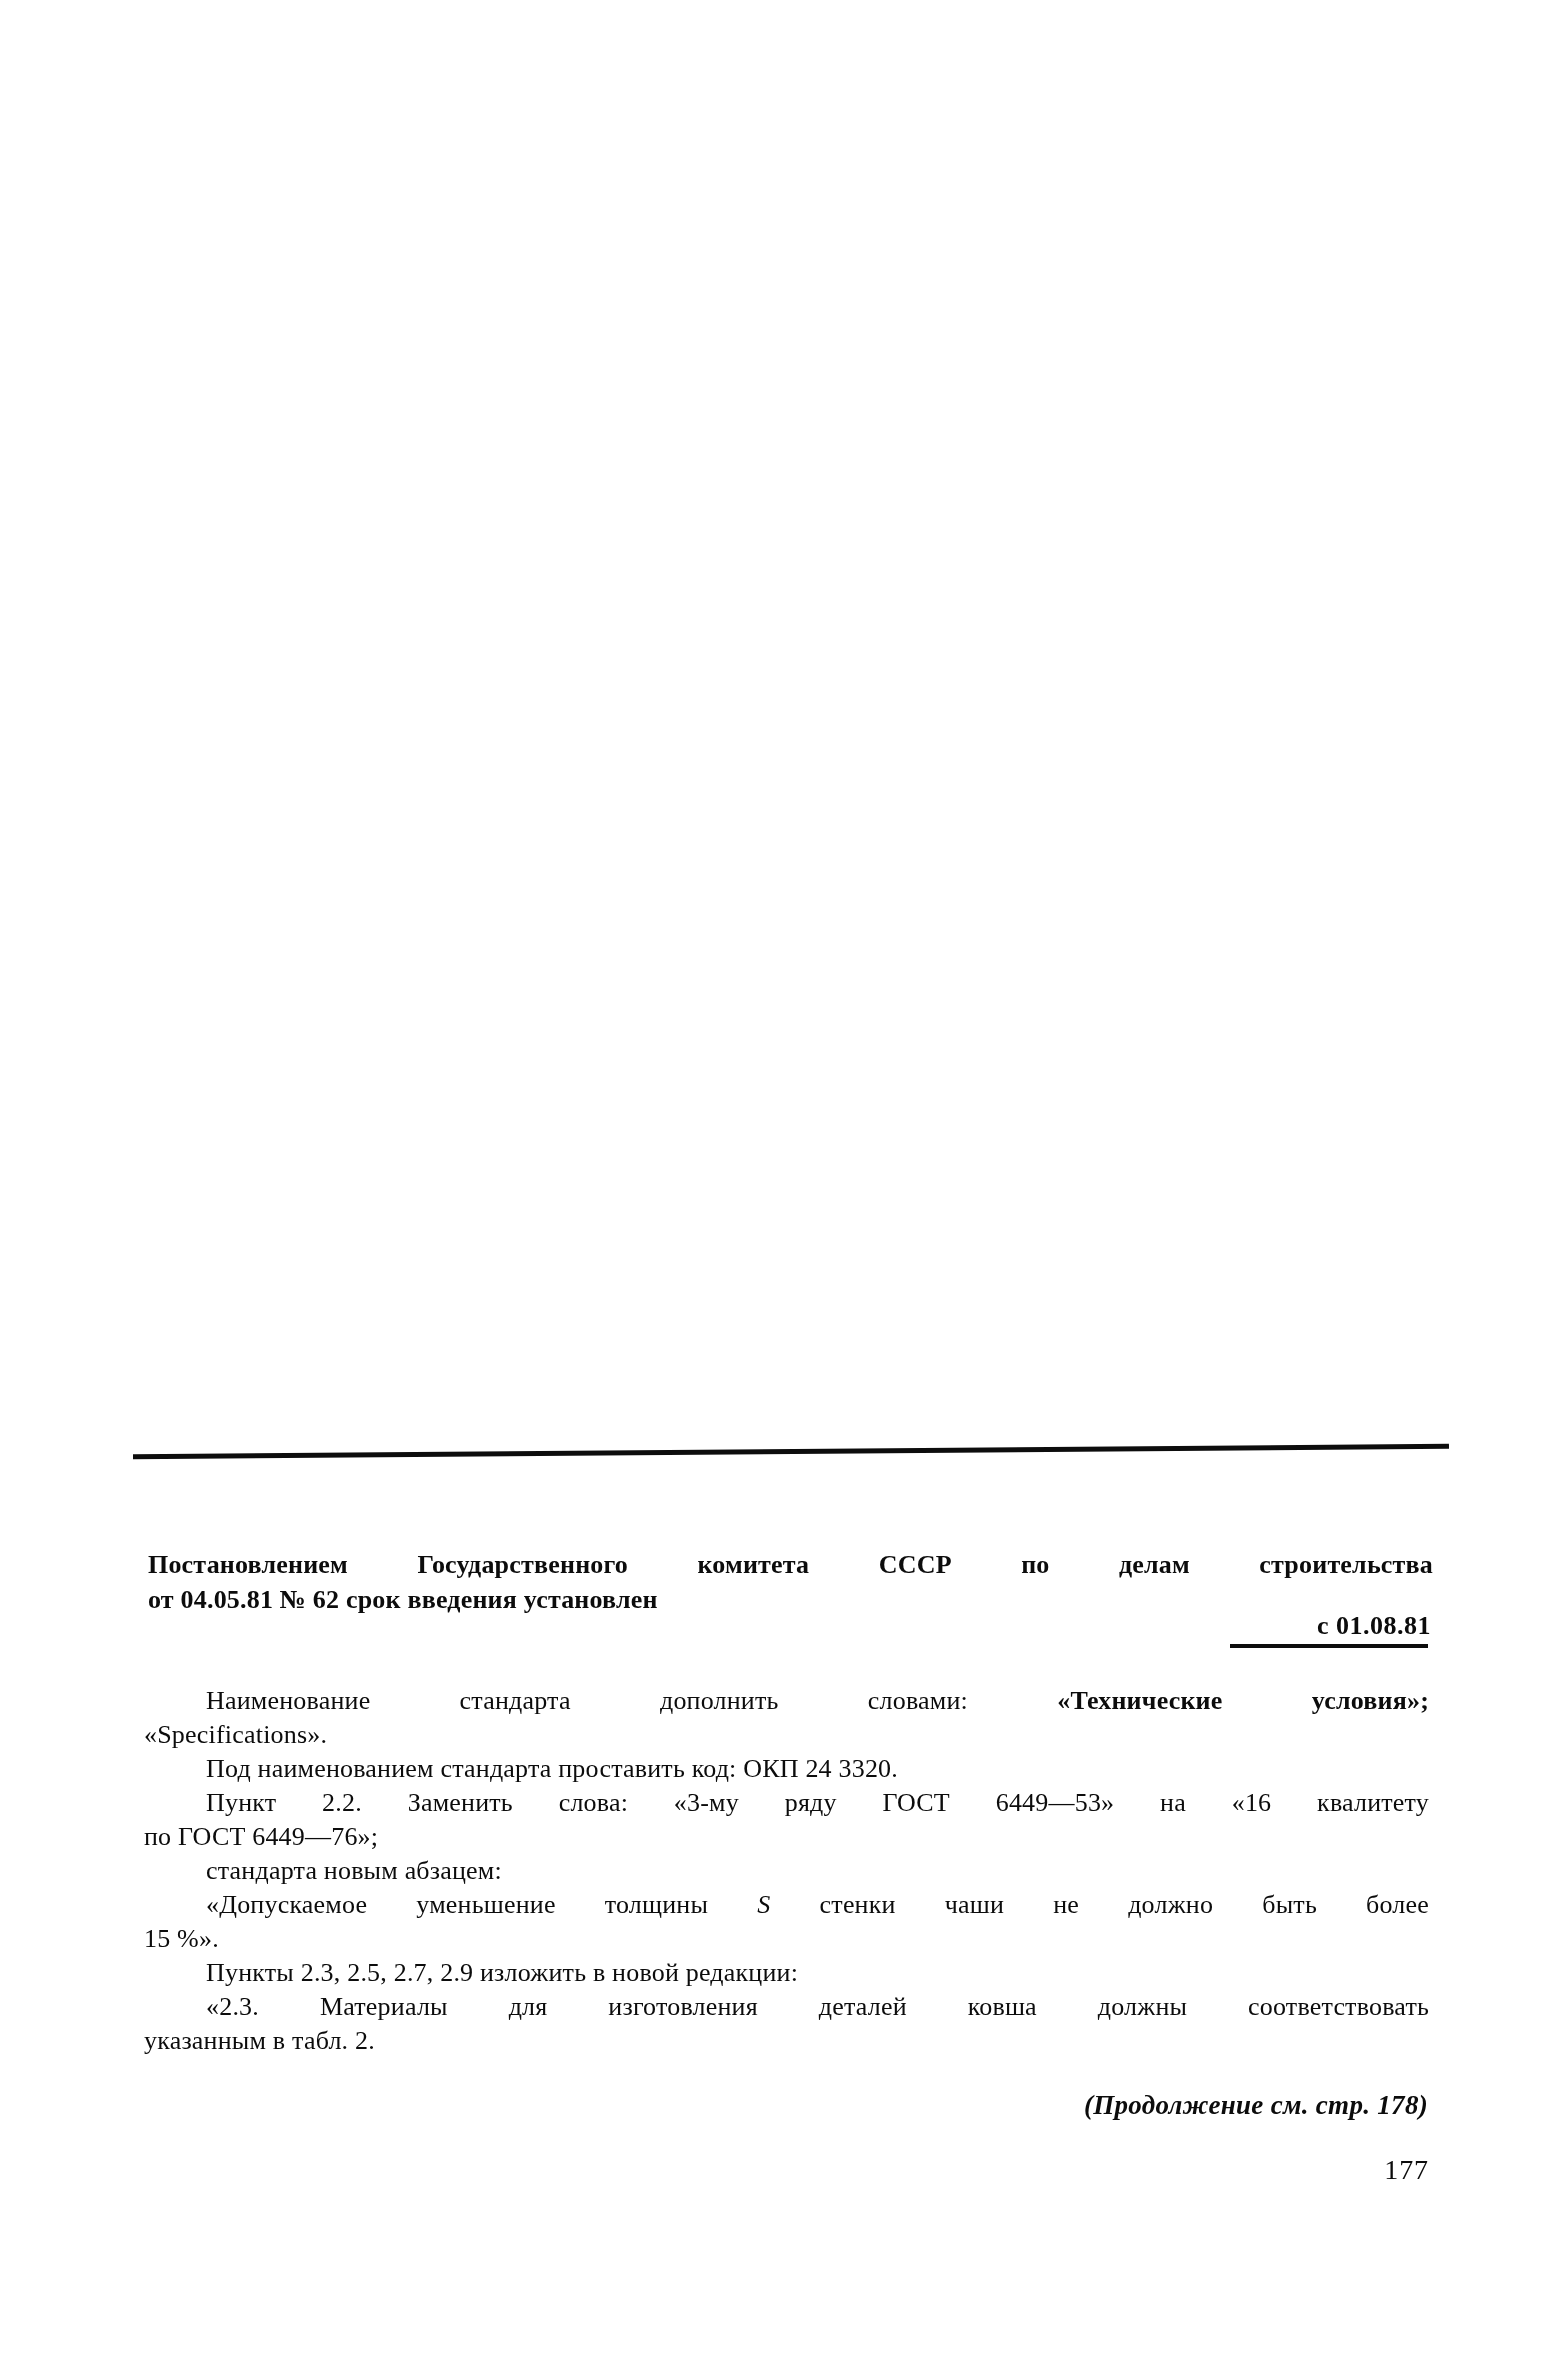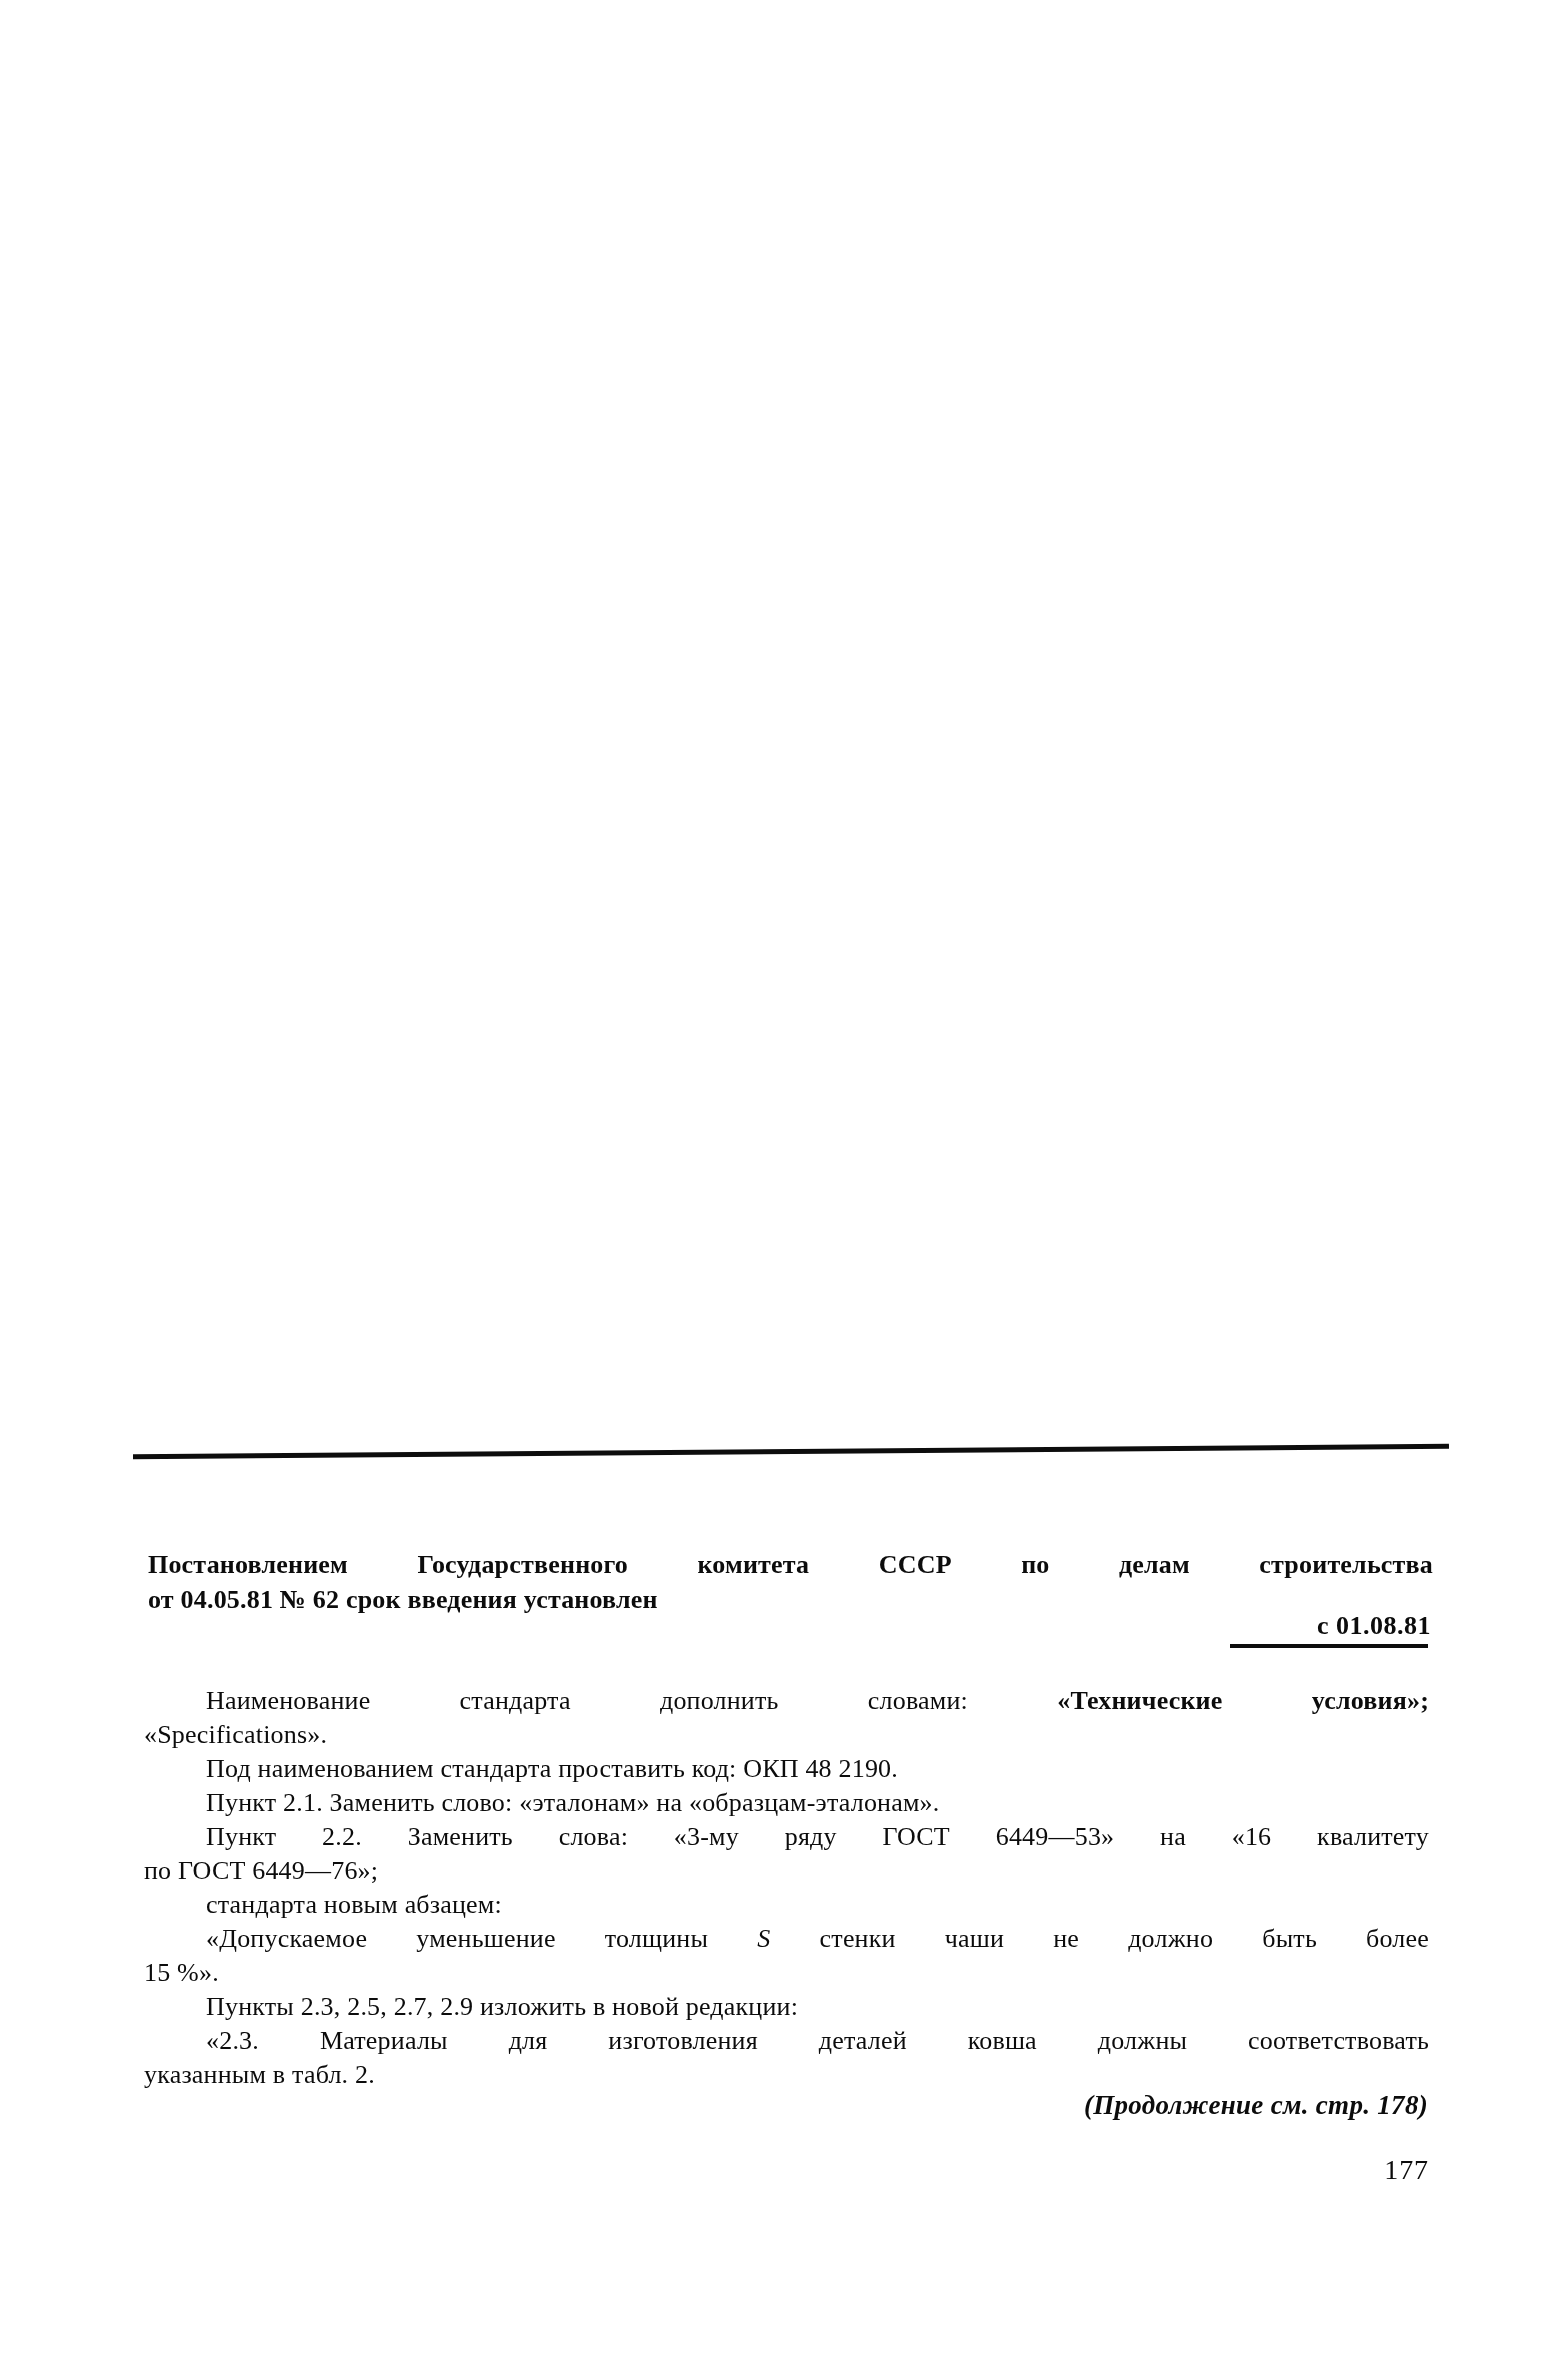--- a/index.html
+++ b/index.html
@@ -125,23 +125,22 @@
 
   <div class="effective-date">с 01.08.81</div>
   <div class="date-rule"></div>
 
   <div class="doc-body">
 
     <span class="ln indent just"><span>Наименование стандарта дополнить словами: </span><span class="b">«Технические условия»;</span></span>
 
     <span class="ln">«Specifications».</span>
 
-    <span class="ln indent">Под наименованием стандарта проставить код: ОКП 48 2190.</span>
+    <span class="ln indent">Под наименованием стандарта проставить код: ОКП 24 3320.</span>
 
-    <span class="ln indent">Пункт 2.1. Заменить слово: «эталонам» на «образцам-эталонам».</span>
 
     <span class="ln indent just">Пункт 2.2. Заменить слова: «3-му ряду ГОСТ 6449—53» на «16 квалитету</span>
 
     <span class="ln">по ГОСТ 6449—76»;</span>
 
     <span class="ln indent">стандарта новым абзацем:</span>
 
     <span class="ln indent just"><span>«Допускаемое уменьшение толщины </span><span class="it">S</span><span> стенки чаши не должно быть более</span></span>
 
     <span class="ln">15 %».</span>

